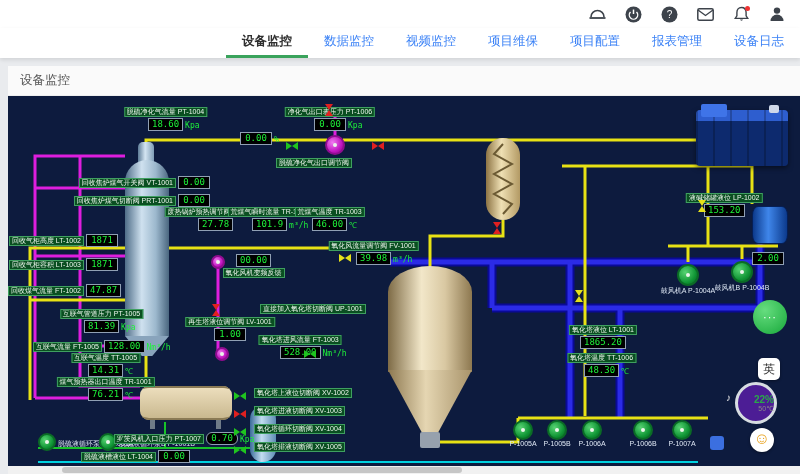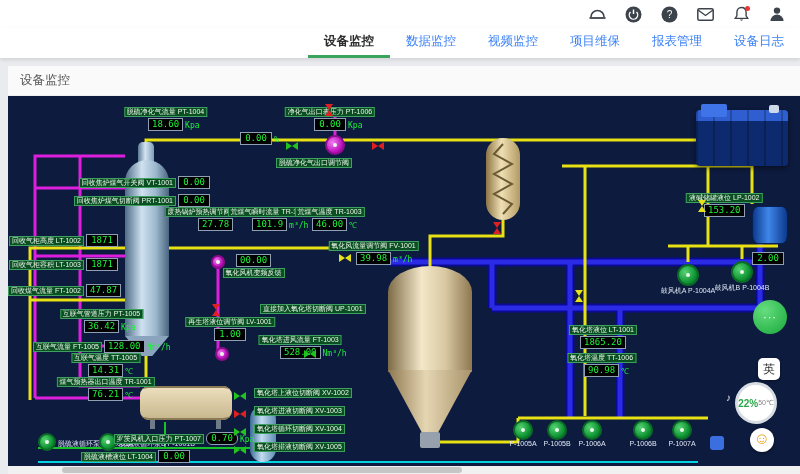--- a/index.html
+++ b/index.html
@@ -88,22 +88,22 @@
 
   .valve { position:absolute; width:12px; height:8px; z-index:6; }
 
   
   .w-service { left:745px; top:204px; width:34px; height:34px; border-radius:50%;
     background:radial-gradient(circle at 35% 30%,#66dd7f,#17a83a); color:#fff; display:flex;
     align-items:center; justify-content:center; font-size:11px; letter-spacing:1px; z-index:8; cursor:pointer; }
   .w-lang { left:750px; top:262px; width:22px; height:22px; border-radius:5px; background:#fff;
     color:#333; font-size:12px; display:flex; align-items:center; justify-content:center; z-index:8;
     box-shadow:0 1px 3px rgba(0,0,0,.4); cursor:pointer; }
-  .w-gauge { left:727px; top:286px; width:42px; height:42px; border-radius:50%; background:#ffffff;
-    border:3px solid #d7dde2; display:flex; flex-direction:row; align-items:center; justify-content:center; z-index:8; }
+  .w-gauge { left:727px; top:286px; width:42px; height:42px; border-radius:50%; background:#4c1d95;
+    border:3px solid #d7dde2; display:flex; flex-direction:column; align-items:flex-end; justify-content:center; z-index:8; }
   .w-gauge .gv { color:#2aa84a; font-size:10px; font-weight:bold; line-height:11px; }
   .w-gauge .gt { color:#888; font-size:7px; line-height:8px; }
   .w-note { left:718px; top:296px; color:#e8e8e8; font-size:10px; z-index:9; }
   .w-smiley { left:742px; top:332px; width:24px; height:24px; border-radius:50%; background:#fff;
     color:#e8a11b; font-size:16px; line-height:22px; text-align:center; z-index:8;
     box-shadow:0 1px 3px rgba(0,0,0,.4); cursor:pointer; }
   .w-blue { left:702px; top:340px; width:14px; height:14px; border-radius:3px; background:#3b6fe0; z-index:8; cursor:pointer; }
 
   
   .hscroll { height:8px; width:792px; background:#f1f1f1; position:relative; }
@@ -151,20 +151,21 @@
         <path d="M1.5 15a6.5 6.5 0 0 1 13 0z" fill="#3d434b"></path>
       </svg>
   </span>
 </div>
 
 <div class="navbar">
     <div class="tab active">设备监控</div>
     <div class="tab">数据监控</div>
     <div class="tab">视频监控</div>
     <div class="tab">项目维保</div>
+    <div class="tab">项目配置</div>
     <div class="tab">报表管理</div>
     <div class="tab">设备日志</div>
   </div>
 
 <div class="panel">
   <div class="panel-hd">设备监控</div>
 
   <div class="canvas" id="scada-canvas">
 
     <svg class="pipes" width="792" height="370">
@@ -267,33 +268,33 @@
       <div class="disp" style="left: 232px; top: 36px;"><span>0.00</span><span class="unit">%</span></div>
       <div class="disp" style="left: 306px; top: 22px;"><span>0.00</span><span class="unit">Kpa</span><div class="lab top">净化气出口表压力 PT-1006</div></div>
       <div class="disp" style="left: 170px; top: 80px;"><span>0.00</span><div class="lab left">回收焦炉煤气开关阀 VT-1001</div></div>
       <div class="disp" style="left: 170px; top: 98px;"><span>0.00</span><div class="lab left">回收焦炉煤气切断阀 PRT-1001</div></div>
       <div class="disp" style="left: 190px; top: 122px;"><span>27.78</span><div class="lab top">废热锅炉预热调节阀 PRT-1002</div></div>
       <div class="disp" style="left: 244px; top: 122px;"><span>101.9</span><span class="unit">m³/h</span><div class="lab top">荒煤气瞬时流量 TR-1004</div></div>
       <div class="disp" style="left: 304px; top: 122px;"><span>46.00</span><span class="unit">℃</span><div class="lab top">荒煤气温度 TR-1003</div></div>
       <div class="disp" style="left: 78px; top: 138px;"><span>1871</span><div class="lab left">回收气柜高度 LT-1002</div></div>
       <div class="disp" style="left: 78px; top: 162px;"><span>1871</span><div class="lab left">回收气柜容积 LT-1003</div></div>
       <div class="disp" style="left: 78px; top: 188px;"><span>47.87</span><div class="lab left">回收煤气流量 FT-1002</div></div>
-      <div class="disp" style="left: 76px; top: 224px;"><span>36.42</span><span class="unit">Kpa</span><div class="lab top">互联气管道压力 PT-1005</div></div>
+      <div class="disp" style="left: 76px; top: 224px;"><span>81.39</span><span class="unit">Kpa</span><div class="lab top">互联气管道压力 PT-1005</div></div>
       <div class="disp" style="left: 96px; top: 244px;"><span>128.00</span><span class="unit">Nm³/h</span><div class="lab left">互联气流量 FT-1005</div></div>
       <div class="disp" style="left: 80px; top: 268px;"><span>14.31</span><span class="unit">℃</span><div class="lab top">互联气温度 TT-1005</div></div>
       <div class="disp" style="left: 80px; top: 292px;"><span>76.21</span><span class="unit">℃</span><div class="lab top">煤气预热器出口温度 TR-1001</div></div>
       <div class="disp" style="left: 228px; top: 158px;"><span>00.00</span><div class="lab bottom">氧化风机变频反馈</div></div>
       <div class="disp" style="left: 348px; top: 156px;"><span>39.98</span><span class="unit">m³/h</span><div class="lab top">氧化风流量调节阀 FV-1001</div></div>
       <div class="disp" style="left: 206px; top: 232px;"><span>1.00</span><div class="lab top">再生塔液位调节阀 LV-1001</div></div>
       <div class="disp" style="left: 272px; top: 250px;"><span>528.00</span><span class="unit">Nm³/h</span><div class="lab top">氧化塔进风流量 FT-1003</div></div>
       <div class="disp" style="left: 198px; top: 336px; border-radius: 6px;"><span>0.70</span><span class="unit">Kpa</span><div class="lab left">罗茨风机入口压力 PT-1007</div></div>
       <div class="disp" style="left: 150px; top: 354px;"><span>0.00</span><div class="lab left">脱硫液槽液位 LT-1004</div></div>
       <div class="disp" style="left: 696px; top: 108px;"><span>153.20</span><div class="lab top">液碱储罐液位 LP-1002</div></div>
       <div class="disp" style="left: 572px; top: 240px;"><span>1865.20</span><div class="lab top">氧化塔液位 LT-1001</div></div>
-      <div class="disp" style="left: 576px; top: 268px;"><span>90.98</span><span class="unit">℃</span><div class="lab top">氧化塔温度 TT-1006</div></div>
+      <div class="disp" style="left: 576px; top: 268px;"><span>48.30</span><span class="unit">℃</span><div class="lab top">氧化塔温度 TT-1006</div></div>
       <div class="disp" style="left: 744px; top: 156px;"><span>2.00</span></div>
       <div class="glabel" style="left: 268px; top: 62px;">脱硫净化气出口调节阀</div>
       <div class="glabel" style="left: 252px; top: 208px;">直接加入氧化塔切断阀 UP-1001</div>
       <div class="glabel" style="left: 246px; top: 292px;">氧化塔上液位切断阀 XV-1002</div>
       <div class="glabel" style="left: 246px; top: 310px;">氧化塔进液切断阀 XV-1003</div>
       <div class="glabel" style="left: 246px; top: 328px;">氧化塔循环切断阀 XV-1004</div>
       <div class="glabel" style="left: 246px; top: 346px;">氧化塔排液切断阀 XV-1005</div>
       <div class="pump " style="left: 30px; top: 337px; height: 18px; width: 18px;">
         <i></i>
         <span class="plab right">脱硫液循环泵A P-1001A</span>

